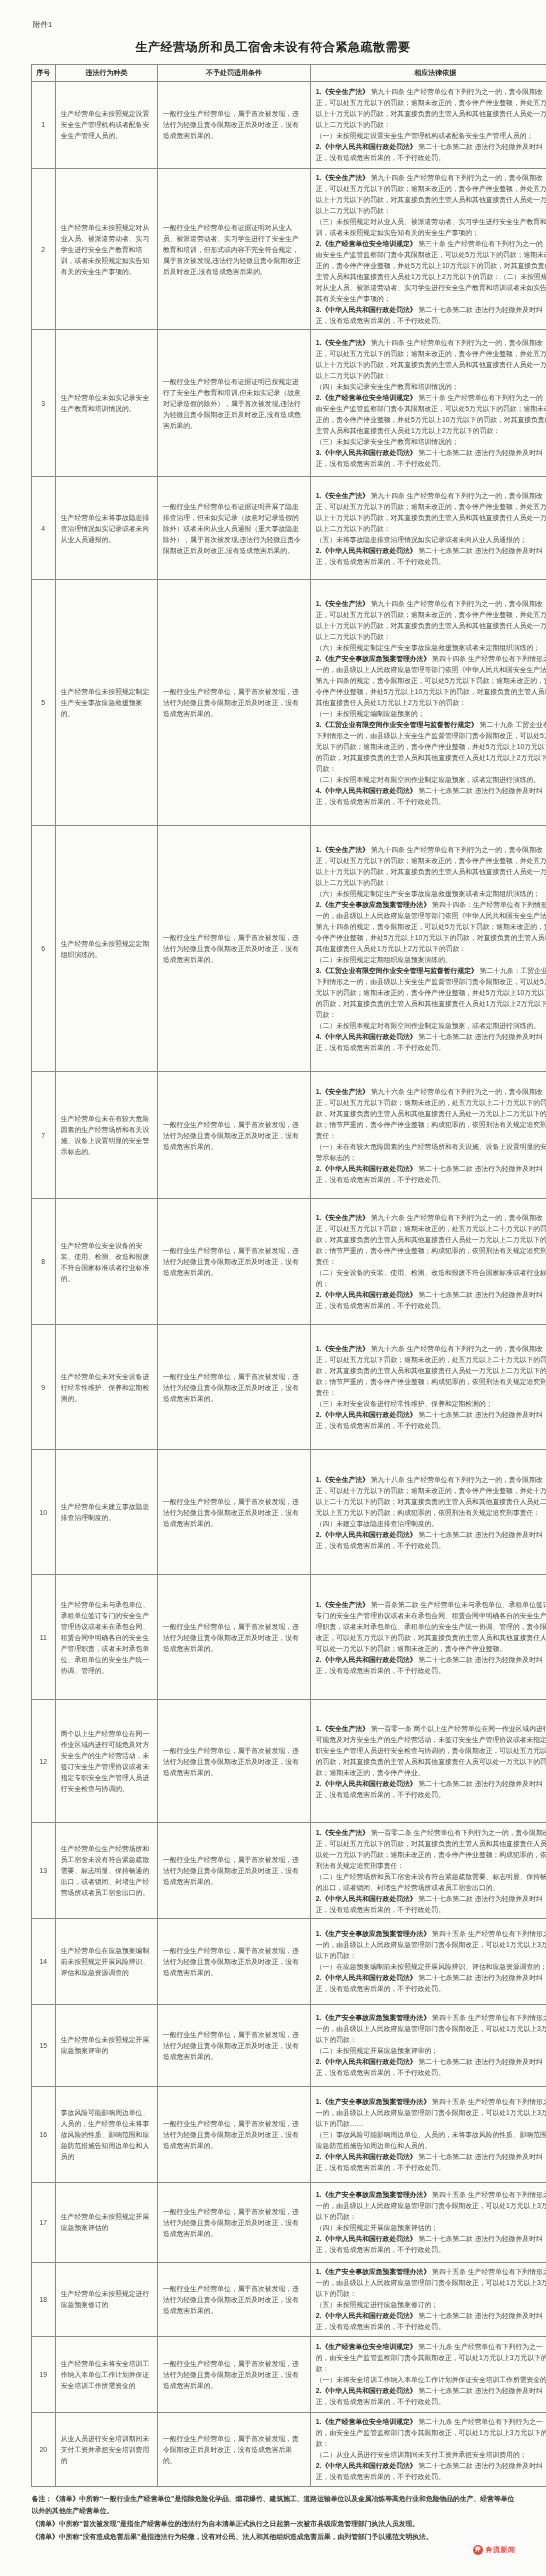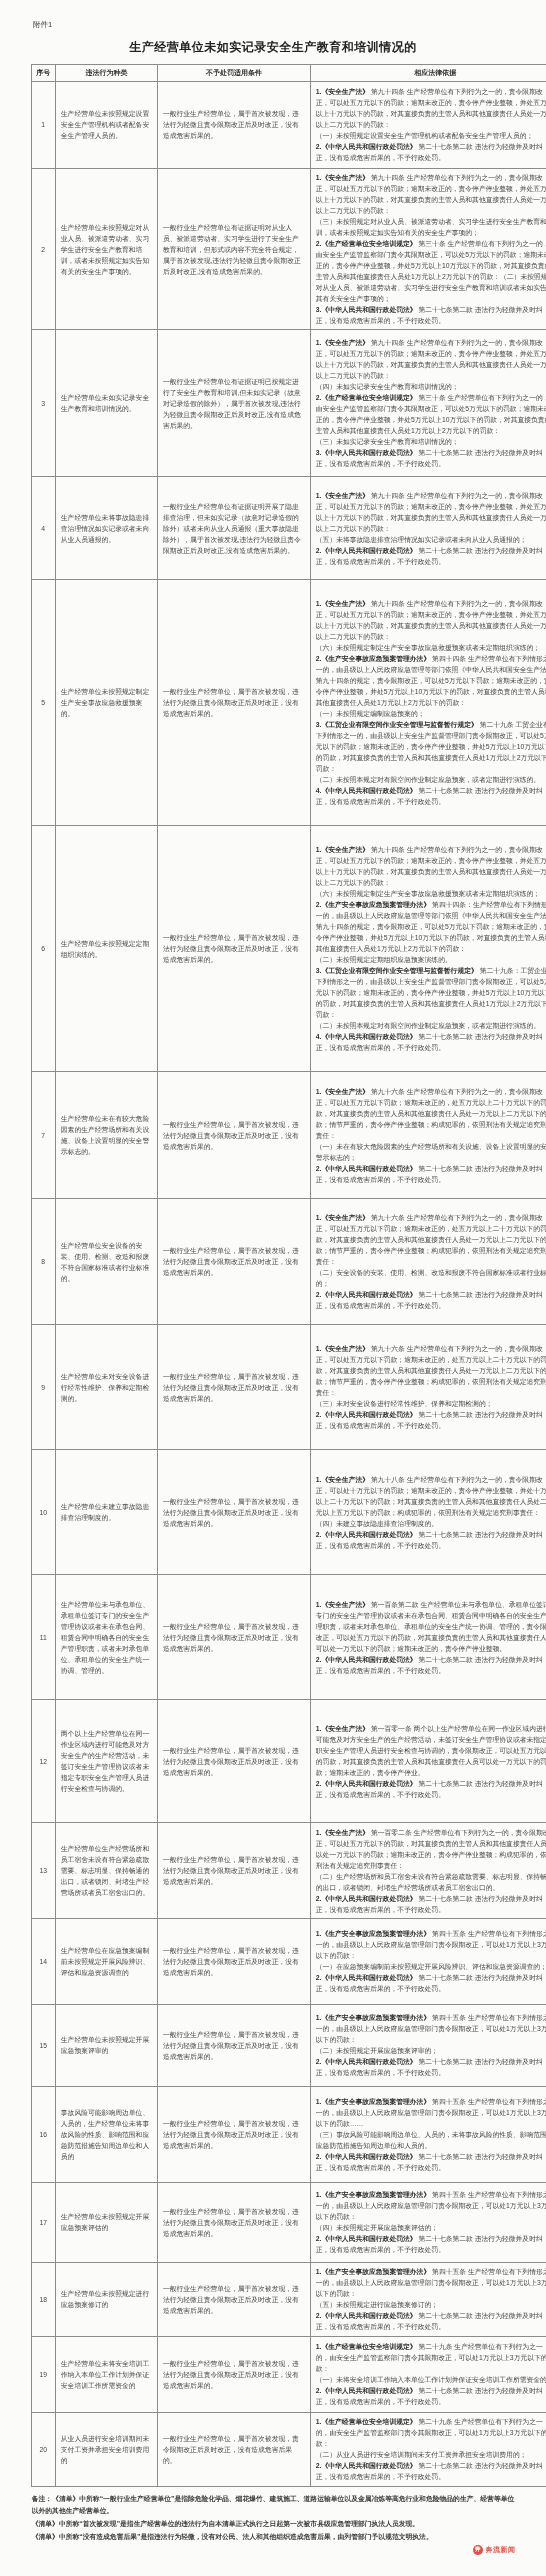--- a/index.html
+++ b/index.html
@@ -36,21 +36,21 @@
         display:flex;align-items:center;justify-content:center;}
   .wm-text{color:#e03c31;font-size:7px;font-weight:bold;letter-spacing:0.5px;}
 </style>
 </head>
 <body>
 
 <div class="page">
 
   <div class="attachment">附件1</div>
 
-  <div class="doc-title">生产经营单位未如实记录安全生产教育和培训情况的</div>
+  <div class="doc-title">生产经营场所和员工宿舍未设有符合紧急疏散需要</div>
 
   <table class="main">
     <colgroup>
       <col class="c-no">
         <col class="c-vio">
         <col class="c-cond">
         <col class="c-legal">
     </colgroup>
     <thead>
       <tr>

